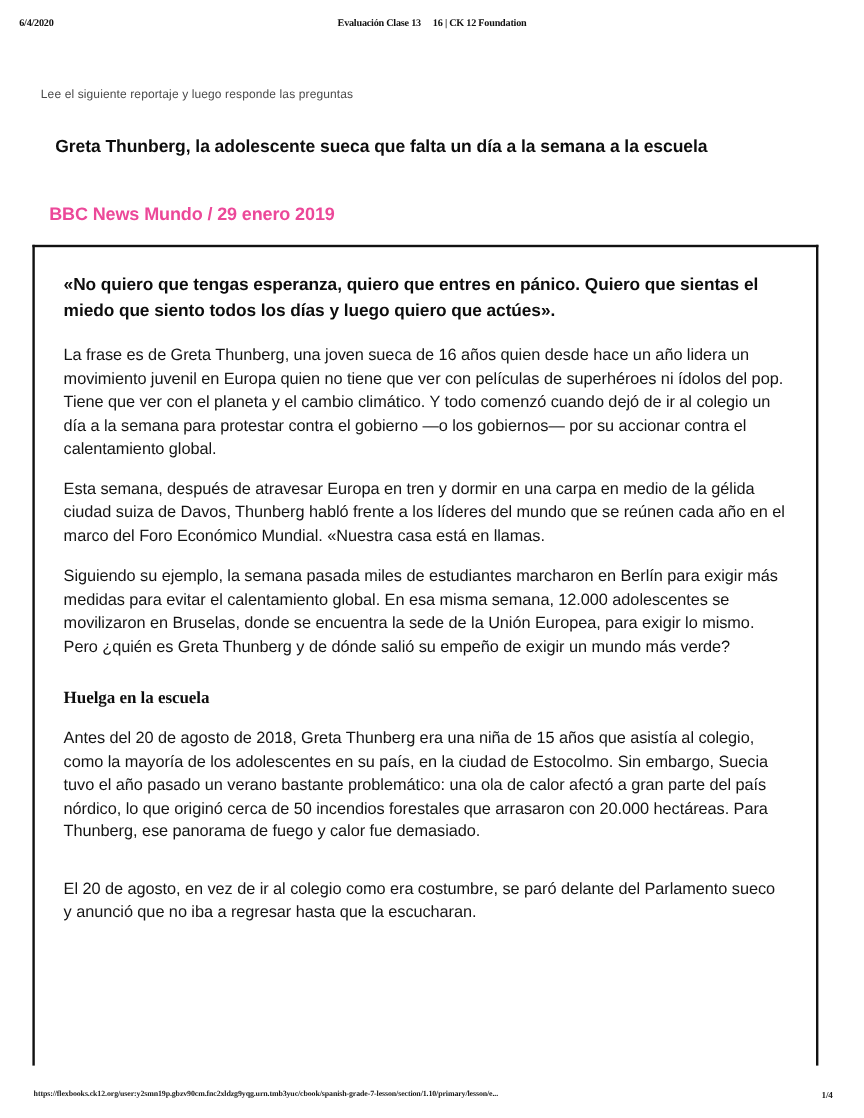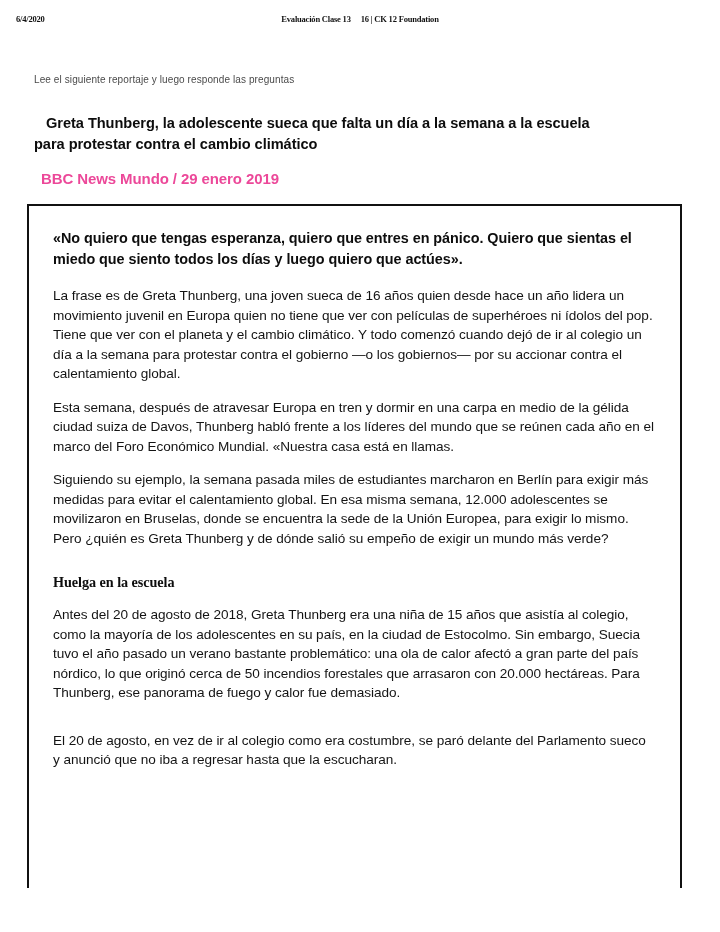--- a/index.html
+++ b/index.html
@@ -187,21 +187,20 @@
 
   <div class="print-header">
     <span class="hdr-date">6/4/2020</span>
     <span class="hdr-title"><span>Evaluación Clase 13</span><span class="hdr-sep"></span><span>16 | CK 12 Foundation</span></span>
   </div>
 
   <div class="instruction">Lee el siguiente reportaje y luego responde las preguntas</div>
 
   <div class="article-title">
     <span class="t-line-1">Greta Thunberg, la adolescente sueca que falta un día a la semana a la escuela</span>
-  <span class="t-line-2">para protestar contra el cambio climático</span>
     </div>
 
   <div class="byline">BBC News Mundo / 29 enero 2019</div>
 
   <div class="article-box">
     <div class="article-inner">
 
       <p class="pull-quote">«No quiero que tengas esperanza, quiero que entres en pánico. Quiero que sientas el miedo que siento todos los días y luego quiero que actúes».</p>
 
       <p class="para">La frase es de Greta Thunberg, una joven sueca de 16 años quien desde hace un año lidera un movimiento juvenil en Europa quien no tiene que ver con películas de superhéroes ni ídolos del pop. Tiene que ver con el planeta y el cambio climático. Y todo comenzó cuando dejó de ir al colegio un día a la semana para protestar contra el gobierno —o los gobiernos— por su accionar contra el calentamiento global.</p>
@@ -210,14 +209,18 @@
 
       <h2 class="section-heading">Huelga en la escuela</h2>
 
       <p class="para">Antes del 20 de agosto de 2018, Greta Thunberg era una niña de 15 años que asistía al colegio, como la mayoría de los adolescentes en su país, en la ciudad de Estocolmo. Sin embargo, Suecia tuvo el año pasado un verano bastante problemático: una ola de calor afectó a gran parte del país nórdico, lo que originó cerca de 50 incendios forestales que arrasaron con 20.000 hectáreas. Para Thunberg, ese panorama de fuego y calor fue demasiado.</p>
       <div class="spacer-gap"></div>
       <p class="para">El 20 de agosto, en vez de ir al colegio como era costumbre, se paró delante del Parlamento sueco y anunció que no iba a regresar hasta que la escucharan.</p>
 
     </div>
   </div>
 
+  <div class="print-footer">
+    <span class="ftr-url">https://flexbooks.ck12.org/user:y2smn19p.gbzv90cm.fnc2xldzg9yqg.urn.tmb3yuc/cbook/spanish-grade-7-lesson/section/1.10/primary/lesson/e...</span>
+    <span class="ftr-page">1/4</span>
+  </div>
 
 </div>
 
 </body></html>

